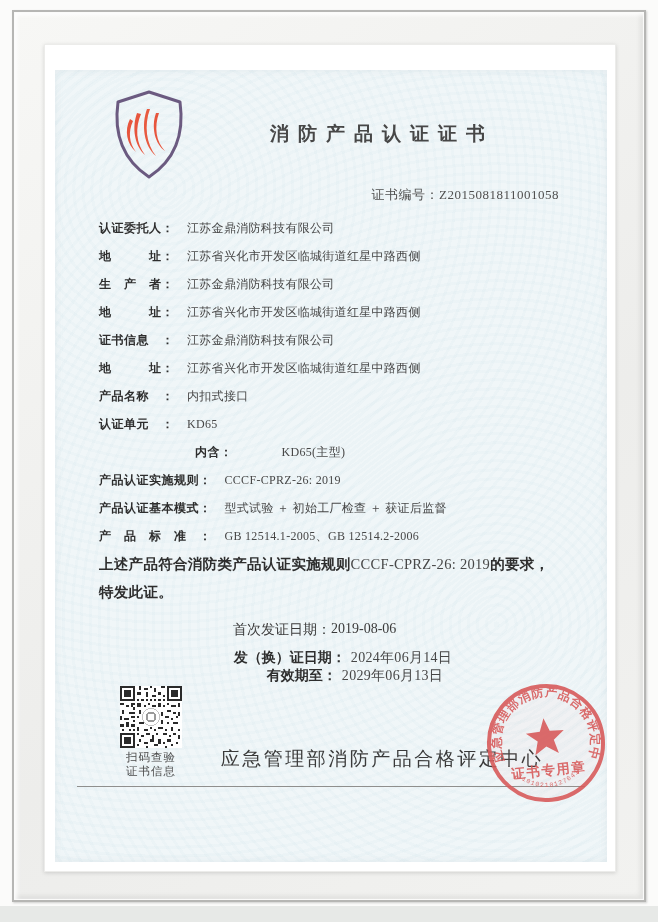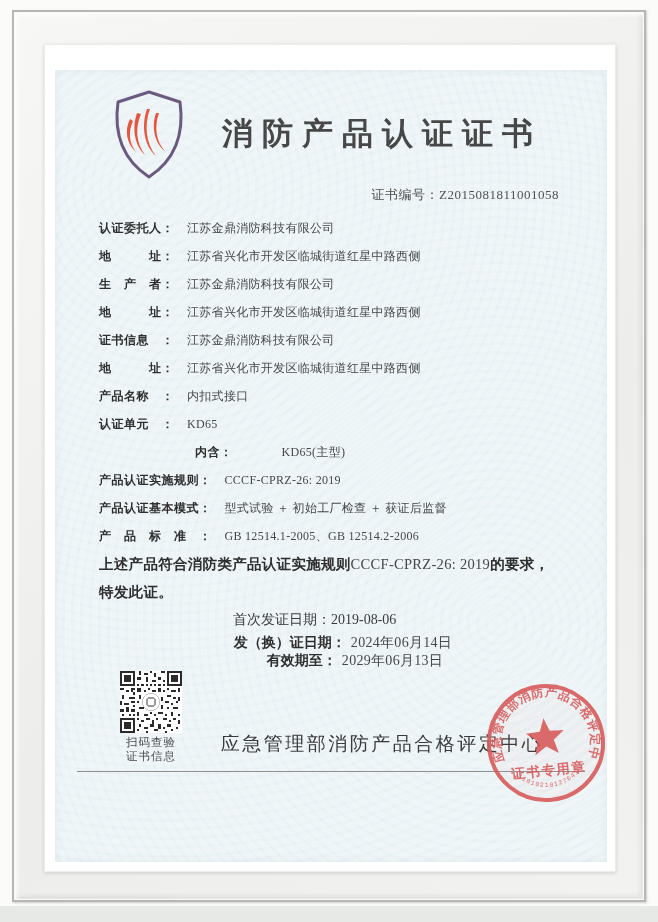--- a/index.html
+++ b/index.html
@@ -25,33 +25,33 @@
       repeating-radial-gradient(circle at 20% 15%, rgba(150,195,210,.05) 0 3px, rgba(255,255,255,0) 3px 9px),
       repeating-radial-gradient(circle at 80% 70%, rgba(150,195,210,.05) 0 3px, rgba(255,255,255,0) 3px 9px);
     box-shadow:inset 0 0 8px rgba(120,150,160,.12);
     box-sizing:border-box;
     padding:16px 44px 0 44px;
     color:#3a3a3a;
   }
   
   .hdr{display:flex;align-items:center;height:96px;}
   .logo{width:92px;height:94px;flex:0 0 92px;margin-left:4px;}
-  .title{flex:1;text-align:center;font-size:31px;font-weight:bold;color:#474747;
+  .title{flex:1;text-align:center;font-size:19px;font-weight:bold;color:#474747;
     letter-spacing:9px;padding-left:6px;}
   .certno{height:20px;margin-top:4px;text-align:right;font-size:13px;color:#4f4f4f;padding-right:4px;letter-spacing:.5px;}
   
   .rows{margin-top:8px;}
   .row{display:flex;align-items:center;height:28px;font-size:12px;white-space:pre;}
   .row .lbl{font-weight:bold;color:#2e2e2e;letter-spacing:.5px;}
   .row .val{color:#474747;margin-left:13px;letter-spacing:.3px;}
   .row.indent{padding-left:96px;gap:36px;}
   .statement{font-size:14.5px;line-height:28px;font-weight:bold;color:#2e2e2e;letter-spacing:.3px;}
   .statement .reg{font-weight:normal;color:#474747;}
   
-  .first-issue{display:flex;align-items:center;height:28px;margin-top:0;margin-left:134px;font-size:14px;}
+  .first-issue{display:flex;height:28px;margin-top:15px;margin-left:134px;font-size:14px;}
   .reissue{display:flex;align-items:center;height:28px;margin-left:24px;font-size:14px;flex-direction:column;}
   .pair{display:flex;align-items:center;}
   .pair + .pair{margin-left:24px;}
   .pair .lbl{font-weight:bold;color:#2e2e2e;}
   .pair .val{color:#474747;margin-left:5px;letter-spacing:.3px;}
   
   .note{margin-top:5px;text-align:center;font-size:12.5px;line-height:16px;color:#3d3d3d;letter-spacing:.5px;}
   
   .bottomzone{display:flex;margin-top:7px;height:102px;}
   .qrblock{width:100px;flex:0 0 100px;margin-left:2px;text-align:center;}

